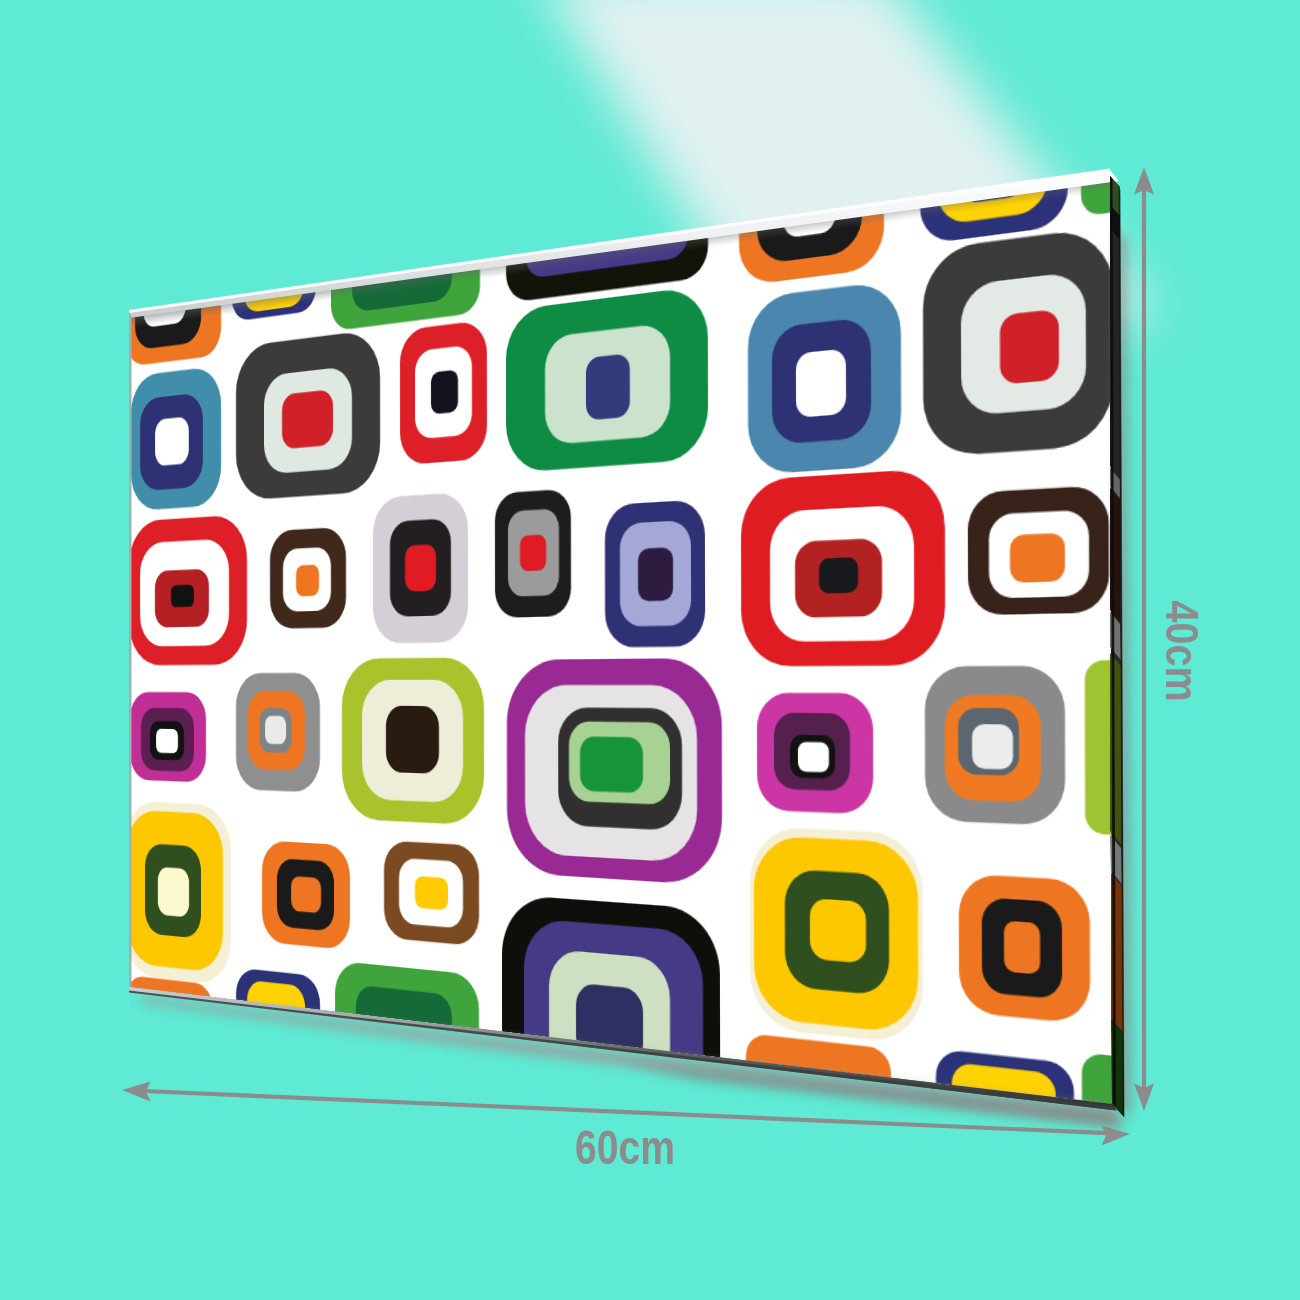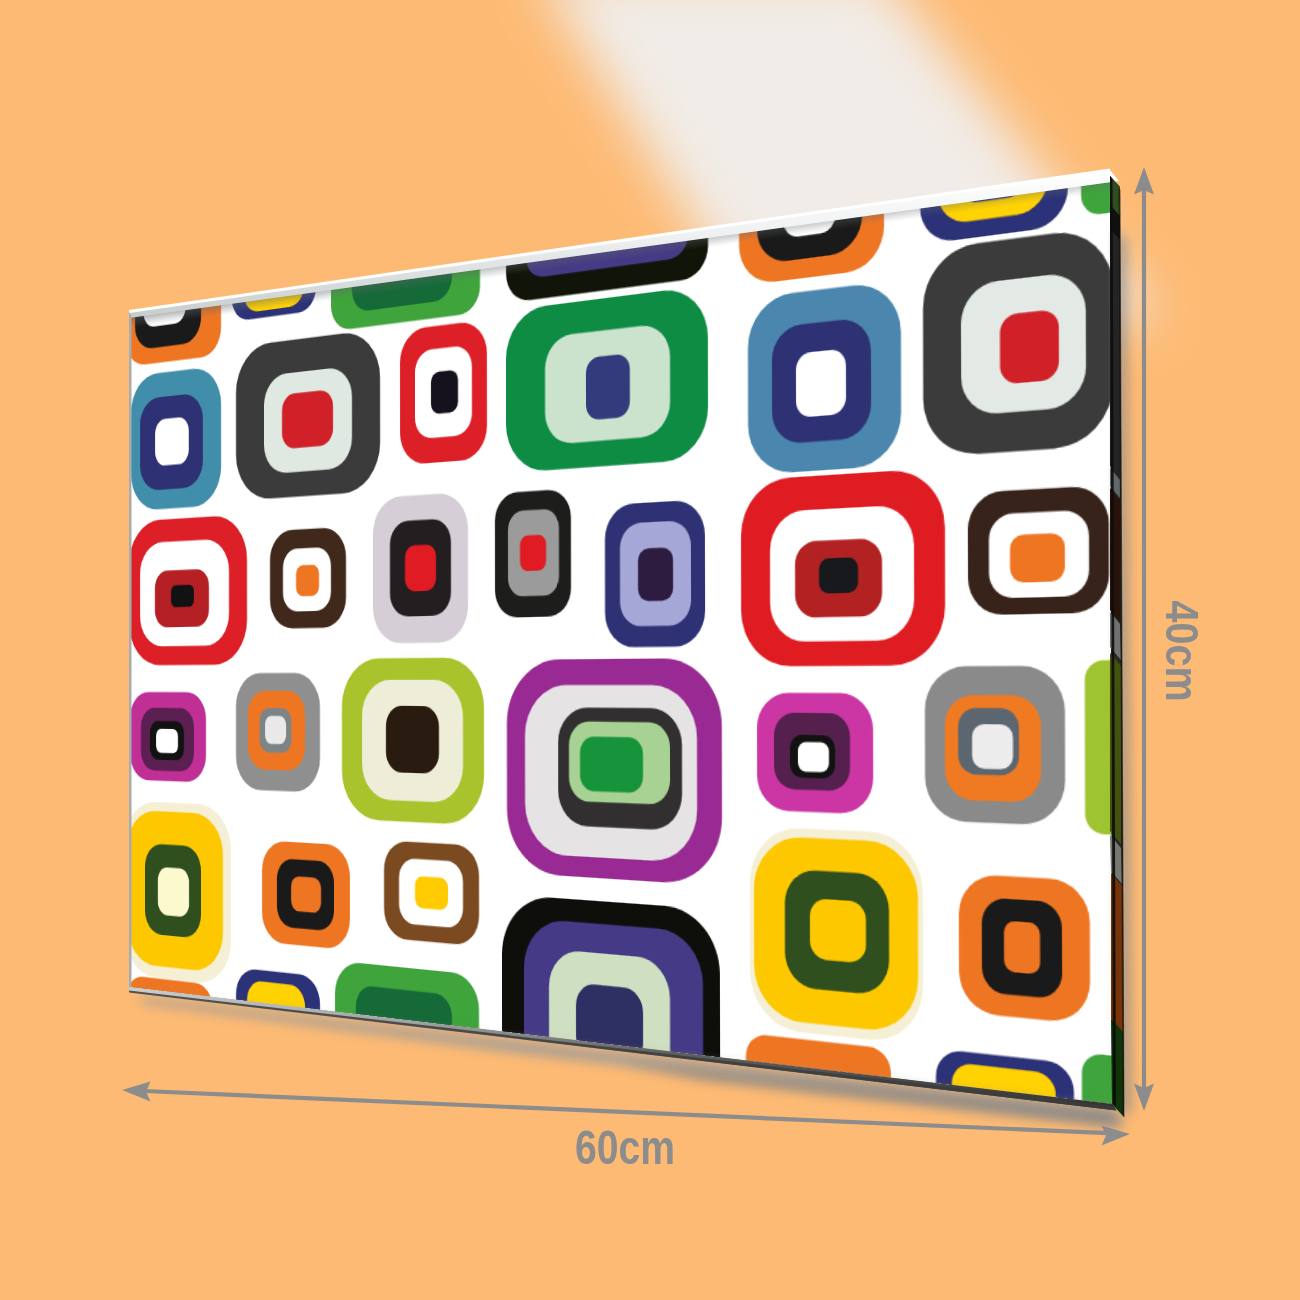--- a/index.html
+++ b/index.html
@@ -1,15 +1,15 @@
 <!DOCTYPE html>
 <html><head><meta charset="utf-8">
 <style>
 html,body{margin:0;padding:0;background:#fff;}
-#stage{position:relative;width:1300px;height:1300px;overflow:hidden;background:#fdba74;font-family:"Liberation Sans",sans-serif;}
+#stage{position:relative;width:1300px;height:1300px;overflow:hidden;background:#5eead4;font-family:"Liberation Sans",sans-serif;}
 #pattern{position:absolute;left:0;top:0;width:984px;height:656px;overflow:hidden;transform-origin:0 0;
 transform:matrix3d(0.683647,-0.192970,0,-0.00028226, -0.000433,1.018028,0,-0.00000336, 0,0,1,0, 129,317,0,1);}
 </style></head>
 <body>
 <div id="stage">
 
 <svg width="1300" height="1300" style="position:absolute;left:0;top:0">
   <defs>
     <filter id="soft" x="-50%" y="-50%" width="200%" height="200%">
           <feGaussianBlur stdDeviation="26"></feGaussianBlur>

